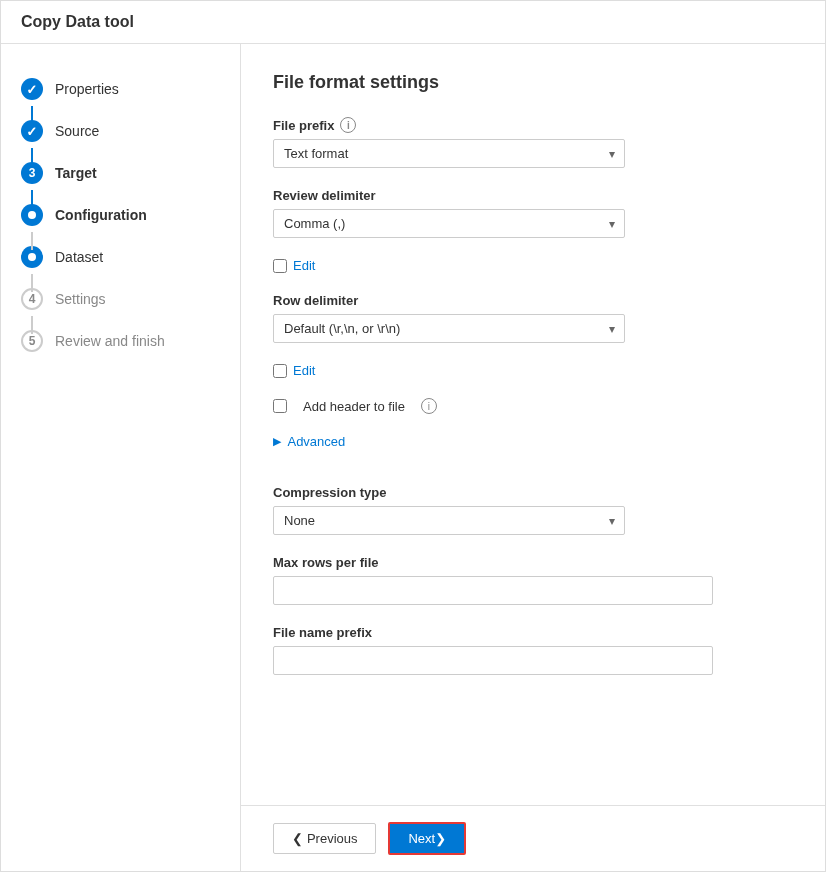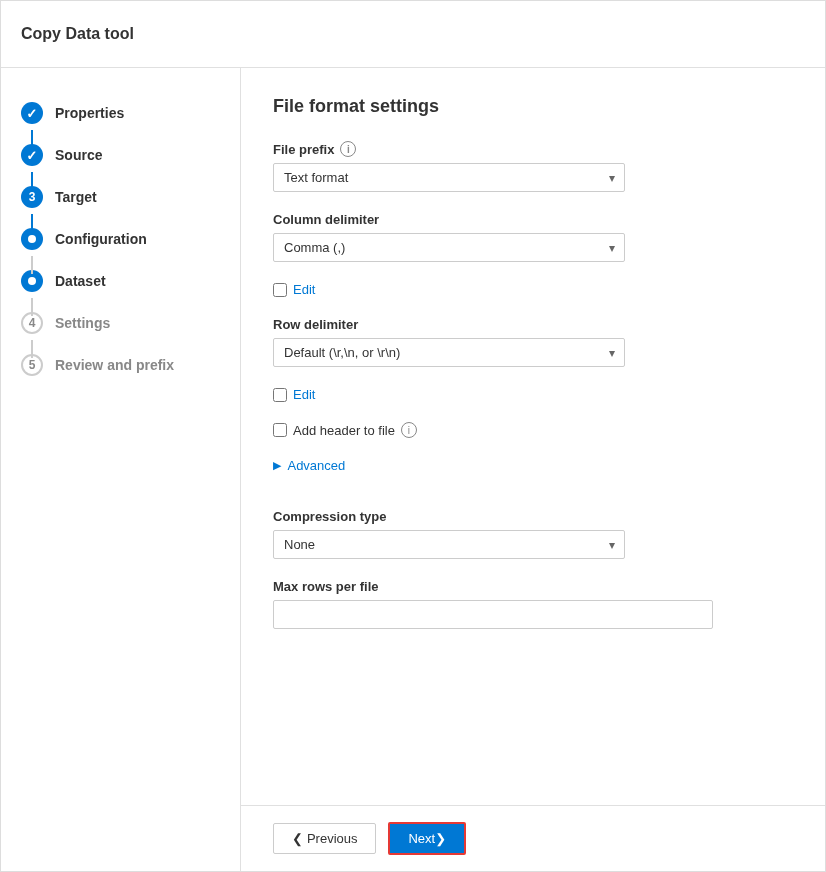--- a/index.html
+++ b/index.html
@@ -14,21 +14,21 @@
     }
 
     .app-container {
       display: flex;
       flex-direction: column;
       height: 872px;
       border: 1px solid #ddd;
     }
 
     .app-header {
-      padding: 24px 20px;
+      padding: 12px 20px;
       border-bottom: 1px solid #e0e0e0;
       background: #fff;
     }
 
     .app-header h1 {
       font-size: 16px;
       font-weight: 600;
       color: #333;
     }
 
@@ -95,21 +95,20 @@
     }
 
     .step-circle.active-num {
       background: #0078d4;
       color: #fff;
     }
 
     .sidebar-label {
       font-size: 14px;
       color: #333;
-      font-weight: bold;
     }
 
     .sidebar-label.active {
       font-weight: 700;
       color: #333;
     }
 
     .sidebar-label.inactive {
       color: #888;
     }
@@ -210,20 +209,21 @@
     .edit-label {
       font-size: 13px;
       color: #0078d4;
       cursor: pointer;
     }
 
     .add-header-row {
       display: flex;
       align-items: center;
       margin-top: 0;
+      gap: 10px;
     }
 
     .add-header-row input[type="checkbox"] {
       margin-right: 6px;
       width: 14px;
       height: 14px;
     }
 
     .add-header-label {
       font-size: 13px;
@@ -342,21 +342,21 @@
         <div class="step-circle inactive">
           <span>4</span>
         </div>
         <span class="sidebar-label inactive">Settings</span>
       </div>
 
       <div class="sidebar-item inactive" style="::after{display:none}">
         <div class="step-circle inactive">
           <span>5</span>
         </div>
-        <span class="sidebar-label inactive">Review and prefix</span>
+        <span class="sidebar-label inactive">Review and finish</span>
       </div>
 
     </div>
 
     <div class="main-content">
       <div class="content-area">
 
         <h2 class="section-title">File format settings</h2>
 
         <div class="form-group">
@@ -367,21 +367,21 @@
           <div class="select-wrapper">
             <select class="form-select">
               <option>Text format</option>
             </select>
             <span class="select-arrow">▾</span>
           </div>
         </div>
 
         <div class="form-group">
           <div class="form-label">
-            <span>Column delimiter</span>
+            <span>Review delimiter</span>
           </div>
           <div class="select-wrapper">
             <select class="form-select">
               <option>Comma (,)</option>
             </select>
             <span class="select-arrow">▾</span>
           </div>
           <div class="edit-checkbox-row">
             <input type="checkbox" style="">
             <span class="edit-label">Edit</span>
@@ -429,20 +429,26 @@
           </div>
         </div>
 
         <div class="form-group">
           <div class="form-label">
             <span>Max rows per file</span>
           </div>
           <input type="text" class="form-input" placeholder="" style="">
         </div>
 
+        <div class="form-group">
+          <div class="form-label">
+            <span>File name prefix</span>
+          </div>
+          <input type="text" class="form-input" placeholder="" style="">
+        </div>
 
       </div>
 
       <div class="footer">
         <button class="btn-previous">
           <span>❮</span>
           <span>Previous</span>
         </button>
         <button class="btn-next">
           <span>Next</span>

